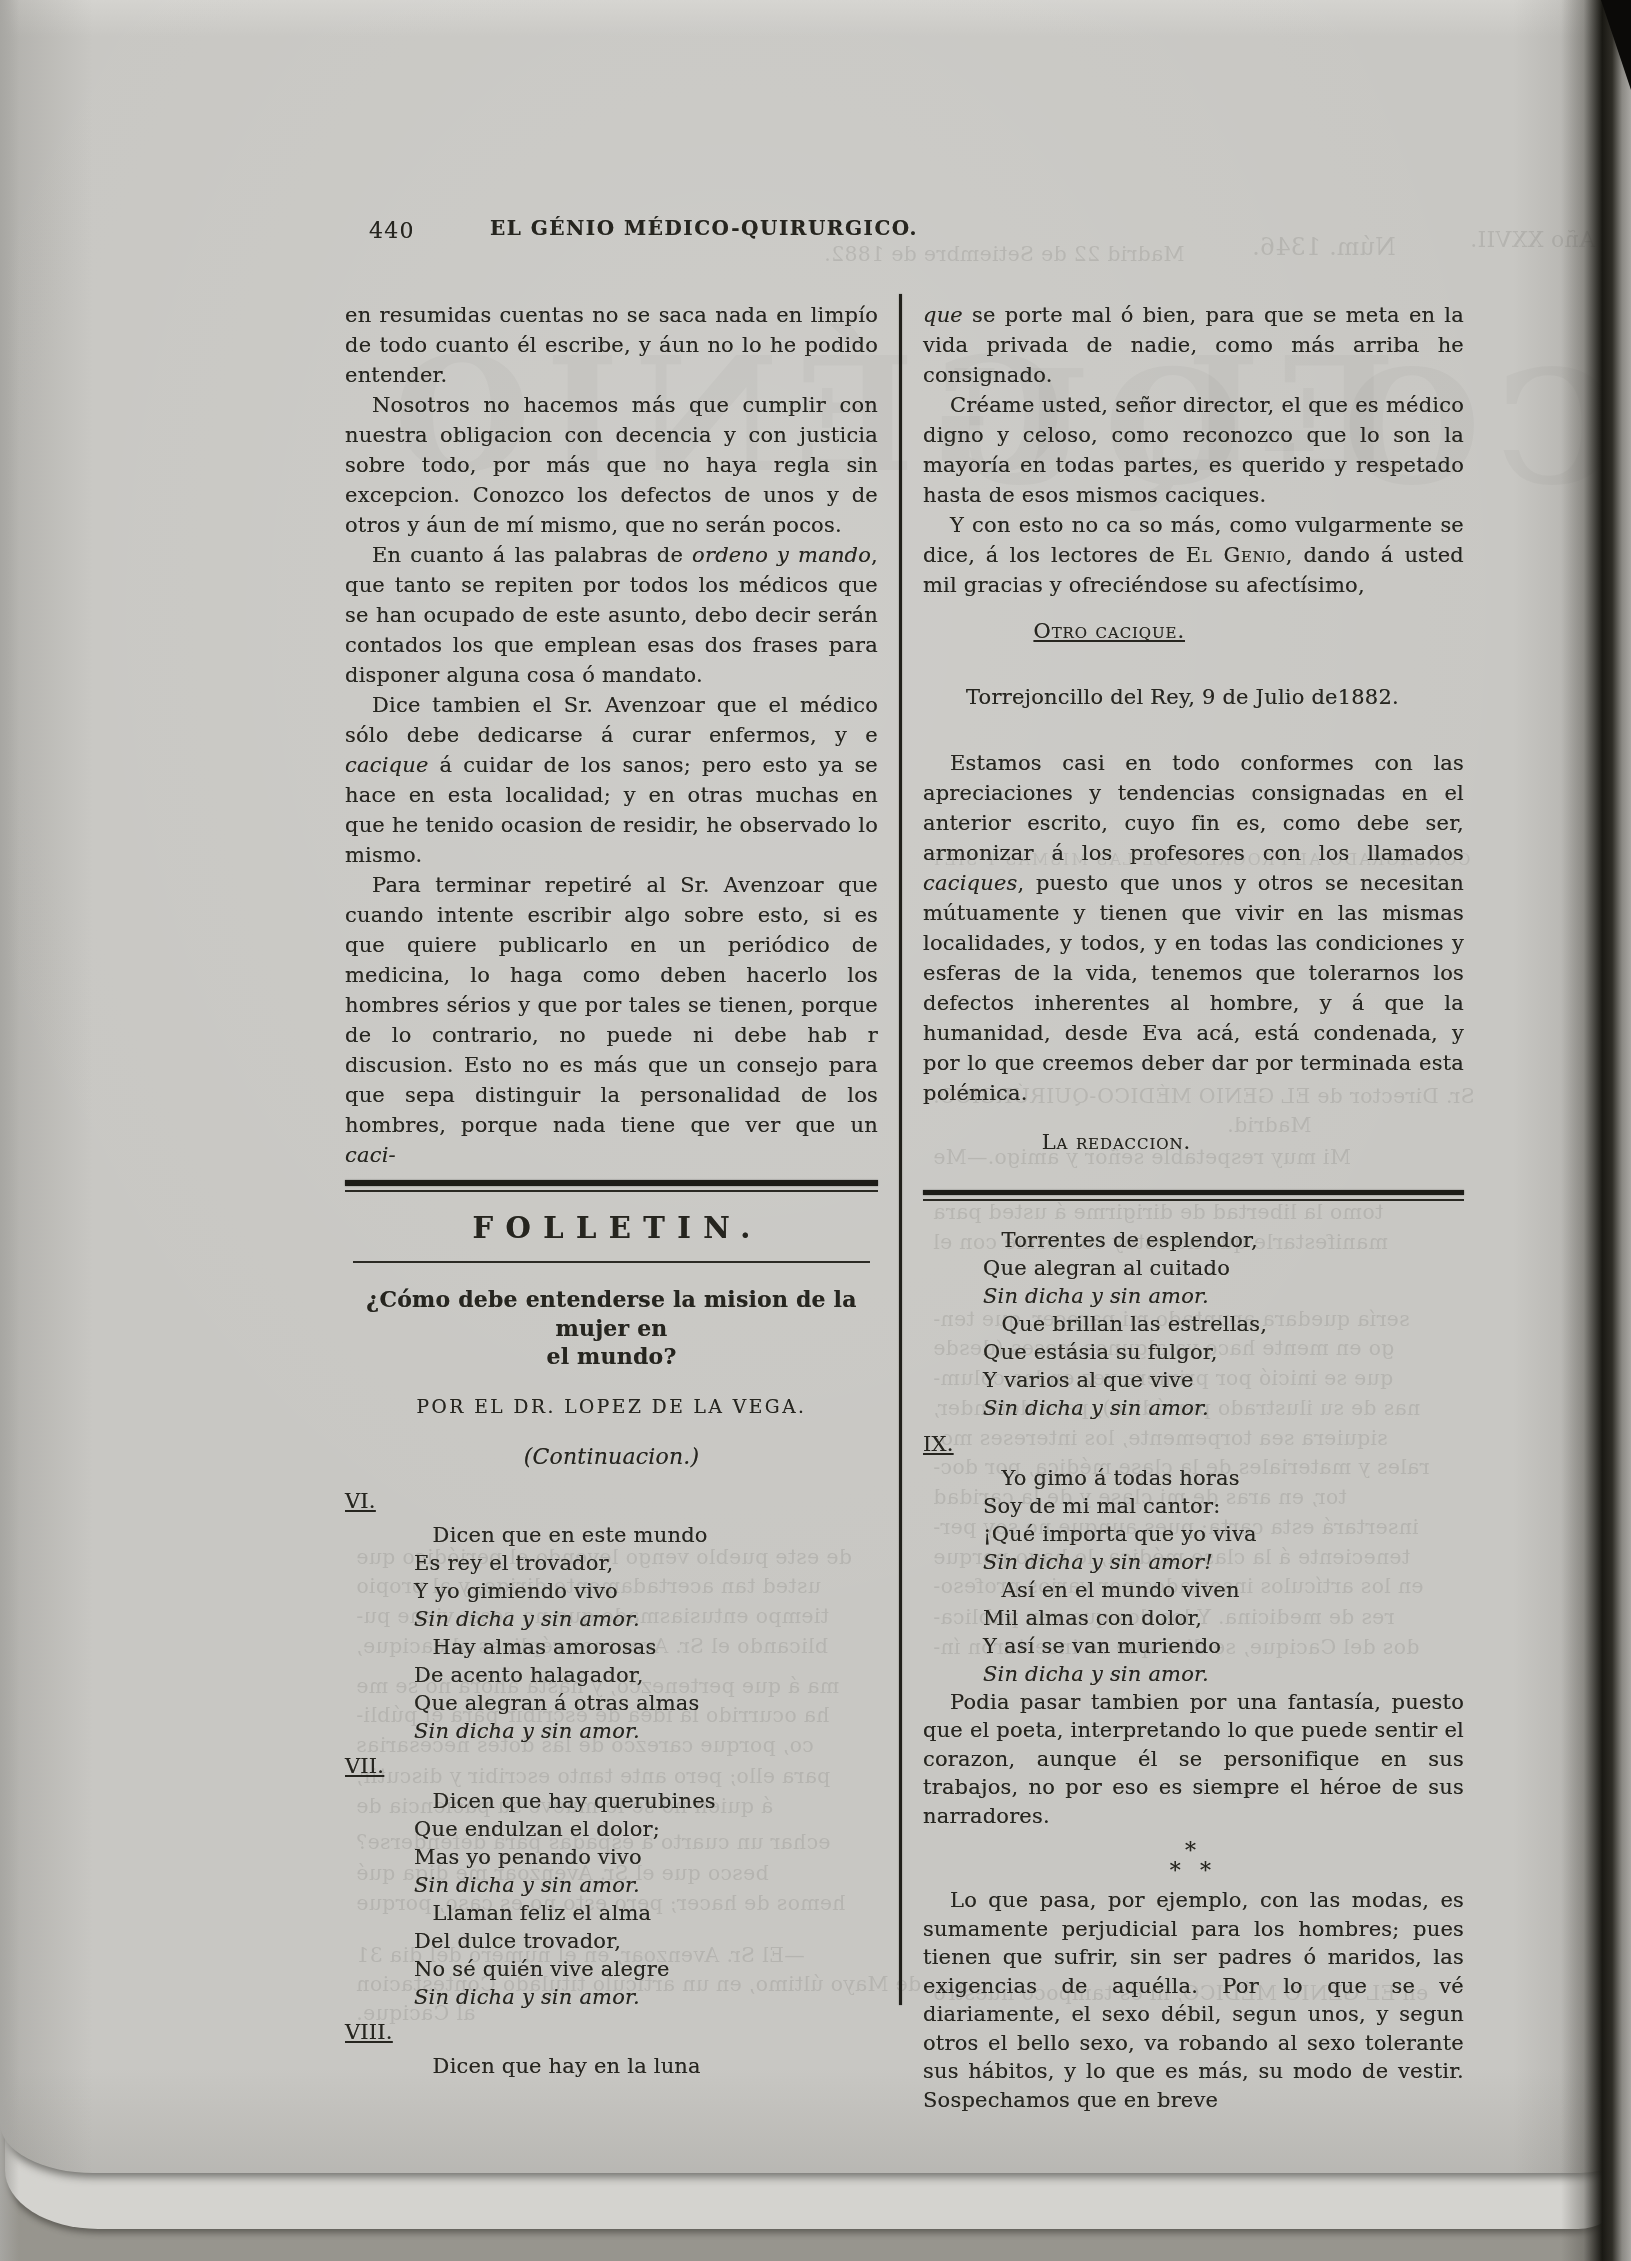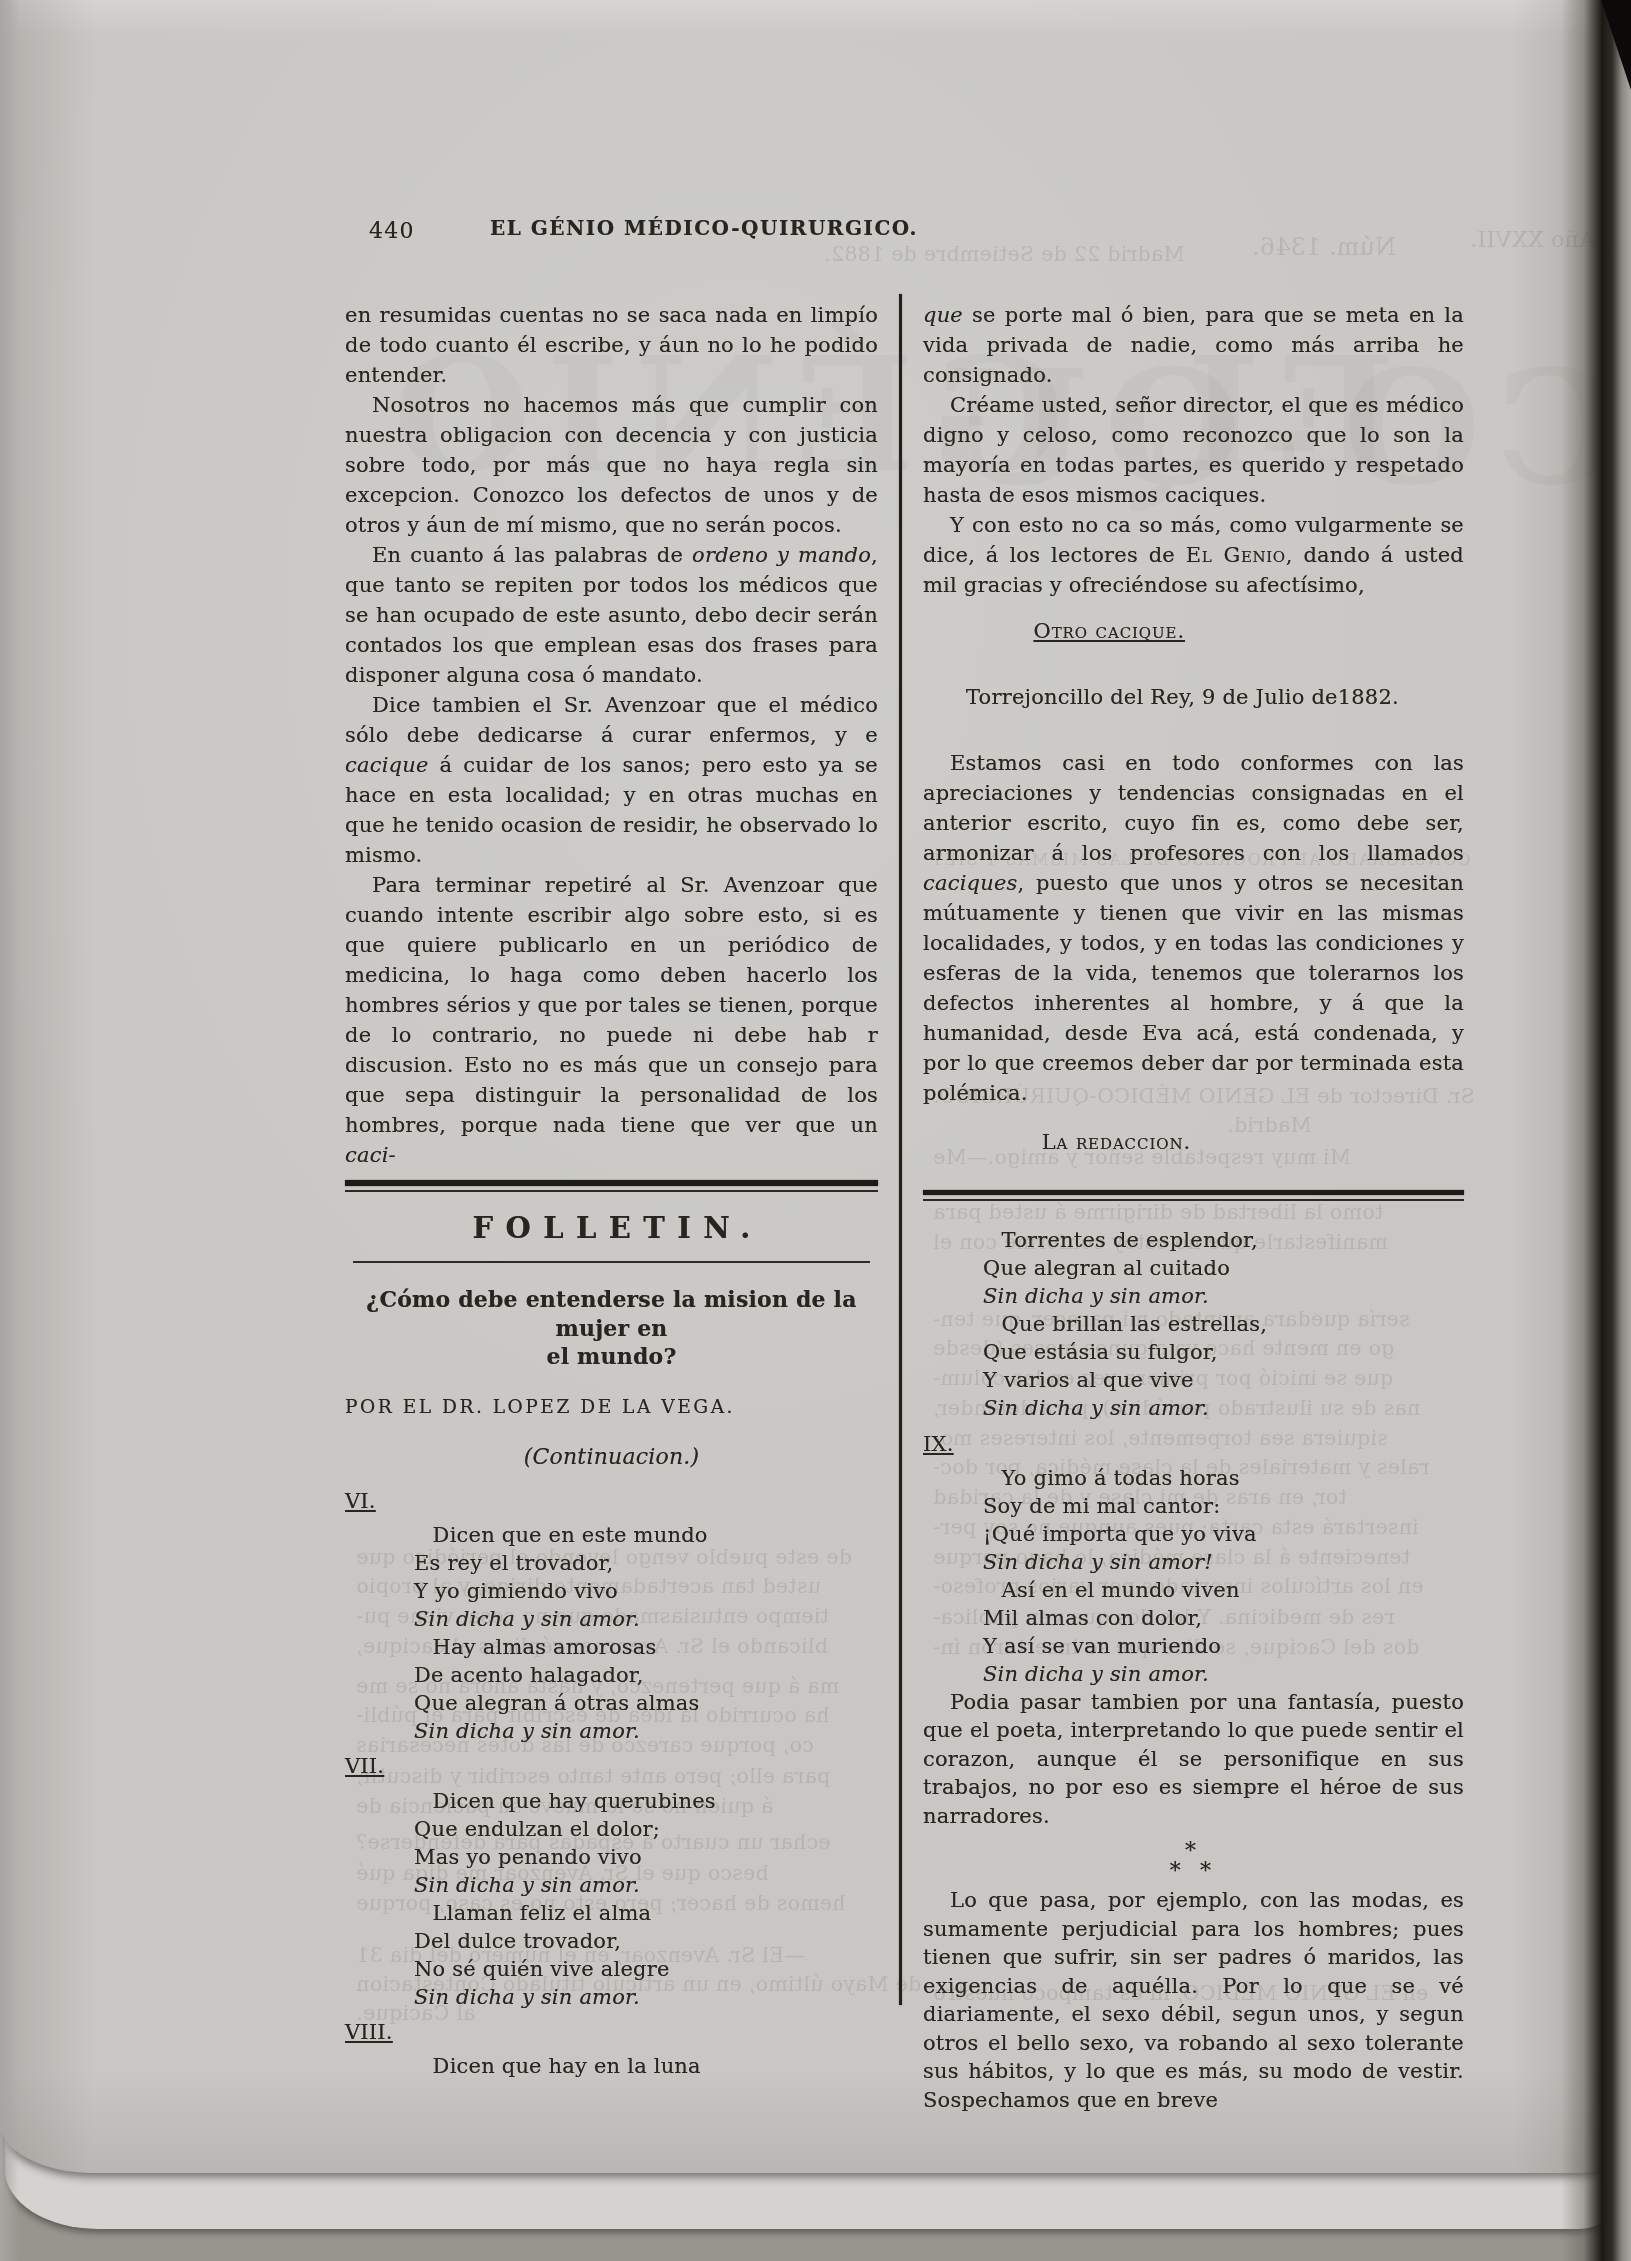--- a/index.html
+++ b/index.html
@@ -45,21 +45,21 @@
     background:#21201b;box-shadow:0 0 1.2px rgba(33,32,27,.7);}
   
   .drule{margin-top:10px;}
   .drule .b1{height:5.6px;background:#1d1c17;box-shadow:0 0 1.2px rgba(29,28,23,.9);}
   .drule .b2{height:1.9px;background:#2a2923;margin-top:4.3px;}
   .trule{height:1.9px;background:#2b2a24;margin:18.6px auto 0;width:97%;}
   
   .folletin-title{text-align:center;font-weight:bold;font-size:29px;letter-spacing:12.4px;
     text-indent:12.4px;margin-top:21px;}
   .art-title{text-align:center !important;font-weight:bold;font-size:22px;line-height:28.5px;margin-top:22px;}
-  .byline{font-size:18.6px;letter-spacing:2.5px;margin-top:21px;}
+  .byline{text-align:center;font-size:18.6px;letter-spacing:2.5px;margin-top:21px;}
   .contin{text-align:center;font-style:italic;font-size:22px;margin-top:20px;}
   
   .poem{margin-top:15px;text-align:left;font-size:21px;line-height:28px;--po:69px;}
   .poem-r{--po:60px;margin-top:25px;}
   .pline{white-space:nowrap;margin-left:var(--po);}
   .pline.ind{margin-left:calc(var(--po) + 18.6px);text-indent:0;}
   .pline.ref{font-style:italic;margin-left:var(--po);}
   .pline.stanza{margin:7.4px 0 6.2px 0;margin-left:0;text-align:left;white-space:normal;text-decoration:underline;}
   
   .sig{text-align:right;padding-right:279px;font-variant:small-caps;letter-spacing:0.9px;margin-top:16px;text-decoration:underline;}

